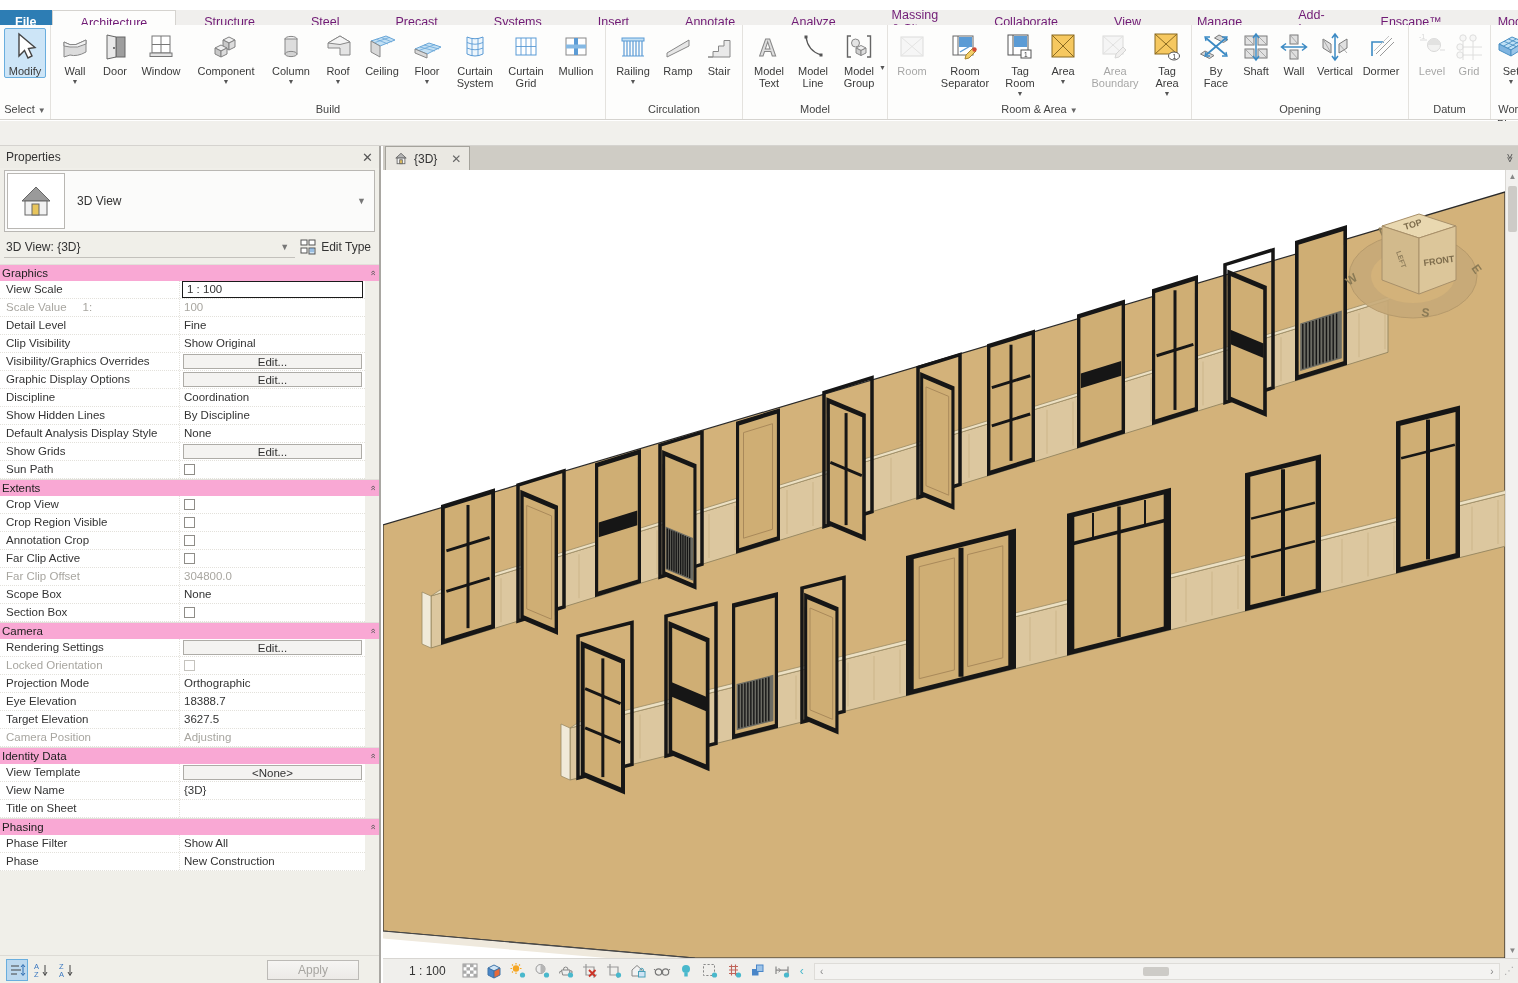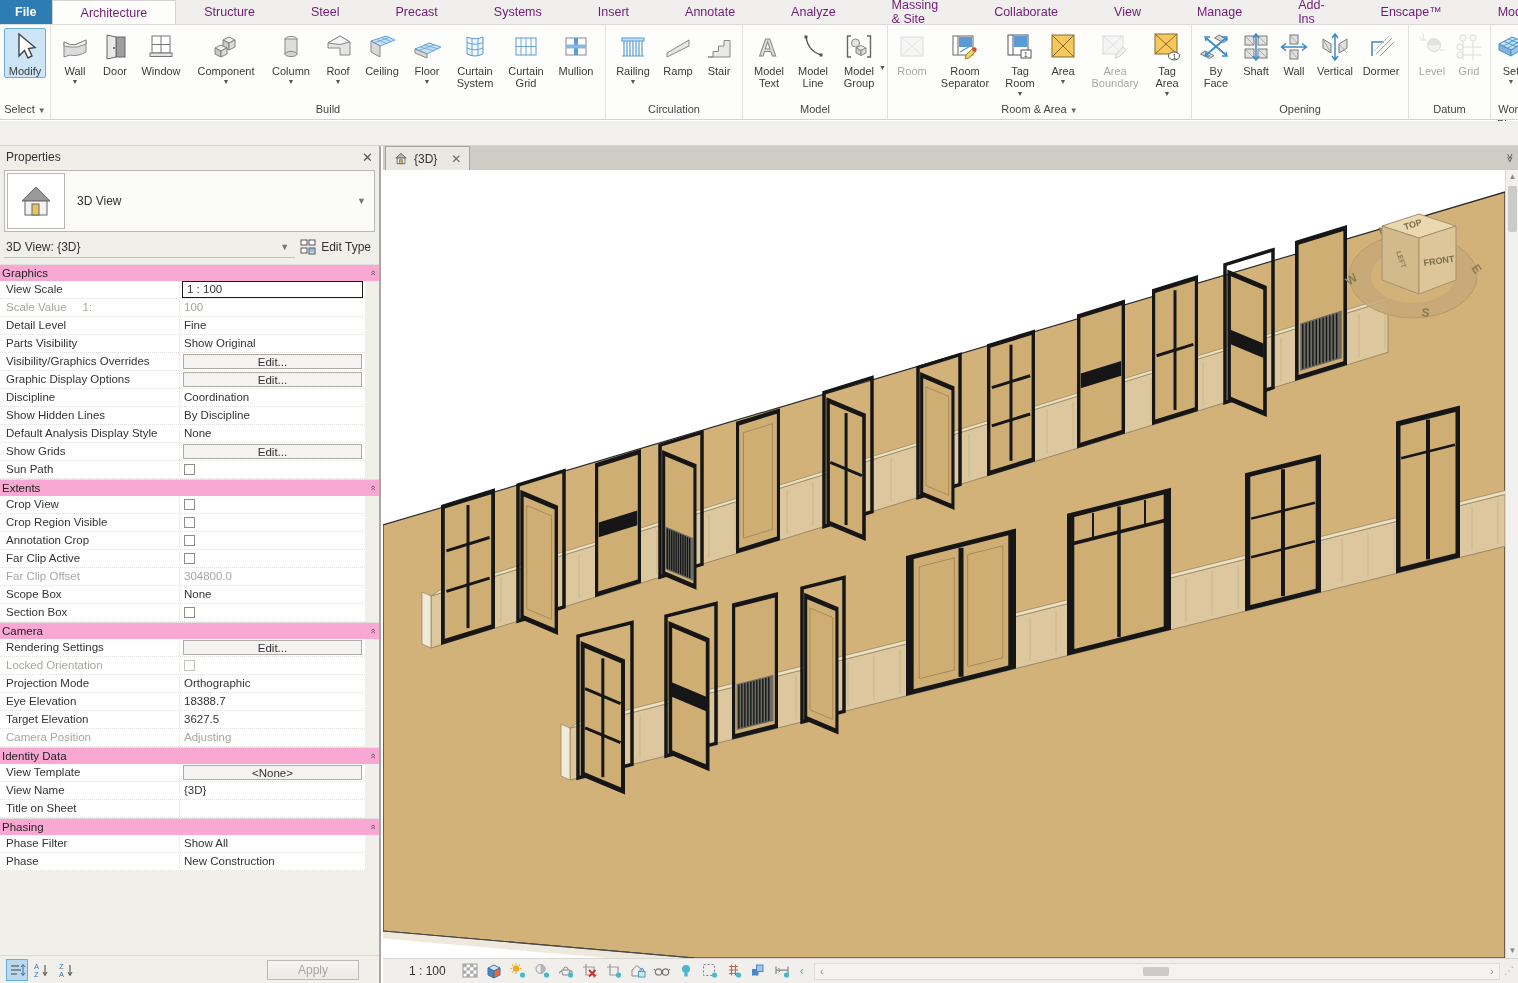--- a/index.html
+++ b/index.html
@@ -1,20 +1,20 @@
 <!DOCTYPE html>
 <html><head>
 <meta charset="utf-8">
 <style>
   * { margin:0; padding:0; box-sizing:border-box; }
   html,body { width:1518px; height:983px; overflow:hidden; font-family:"Liberation Sans", sans-serif; background:#fff; }
   body { position:relative; font-size:12px; color:#3b3b3b; }
 
   
-  #tabbar { position:absolute; left:0; top:0; width:1518px; height:25px; background:#f0efed; display:flex; align-items:stretch; border-bottom:1px solid #dddbd7;}
+  #tabbar { position:absolute; left:0; top:10px; width:1518px; height:25px; background:#f0efed; display:flex; align-items:stretch; border-bottom:1px solid #dddbd7;}
   .rtab { padding:0 28px; display:flex; align-items:center; font-size:12.5px; color:#701a75; cursor:default; }
   .rtab.file { background:#2d7db4; color:#fff; font-weight:bold; padding:0 15px; }
   .rtab.active { background:#fdfdfc; border:1px solid #d5d3cf; border-bottom:none; }
   .ribbon-toggle { margin-left:10px; display:flex; align-items:center; gap:3px; }
   .ribbon-toggle .box { border:1px solid #9a9890; border-radius:3px; width:22px; height:14px; text-align:center; font-size:8px; line-height:13px; color:#555; background:#fbfbfa;}
   .ribbon-toggle .dn { font-size:8px; color:#555; }
 
   
   #ribbon { position:absolute; left:0; top:25px; width:1518px; height:95px; background:#fdfdfc; border-bottom:1px solid #d5d3cf; display:flex; }
   .rpanel { display:flex; flex-direction:column; border-right:1px solid #e4e2de; height:100%; }
@@ -479,21 +479,21 @@
       </div>
       <div class="prow disabled">
         <div class="plabel">Scale Value     1:</div>
         <div class="pvalue">100</div>
       </div>
       <div class="prow">
         <div class="plabel">Detail Level</div>
         <div class="pvalue">Fine</div>
       </div>
       <div class="prow">
-        <div class="plabel">Parts Visibility</div>
+        <div class="plabel">Clip Visibility</div>
         <div class="pvalue">Show Original</div>
       </div>
       <div class="prow">
         <div class="plabel">Visibility/Graphics Overrides</div>
         <div class="pvalue">
           <div class="vbtn">Edit...</div>
         </div>
       </div>
       <div class="prow">
         <div class="plabel">Graphic Display Options</div>

